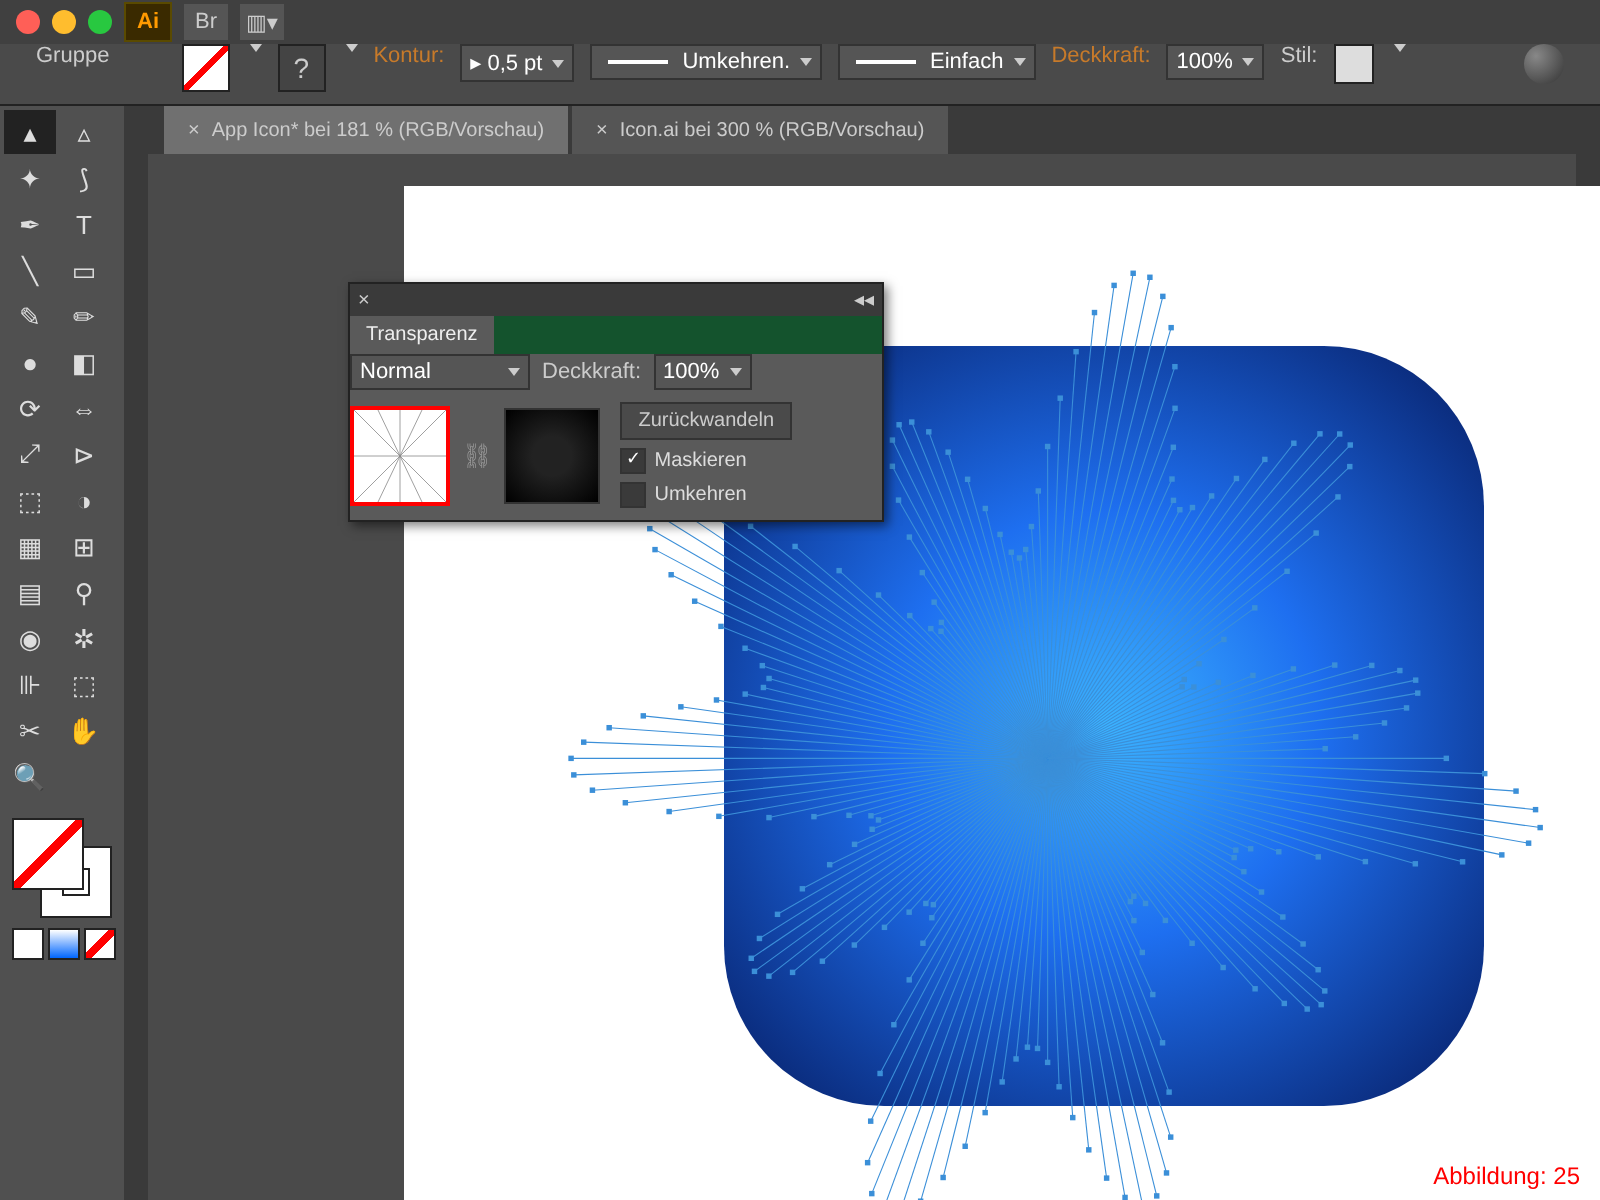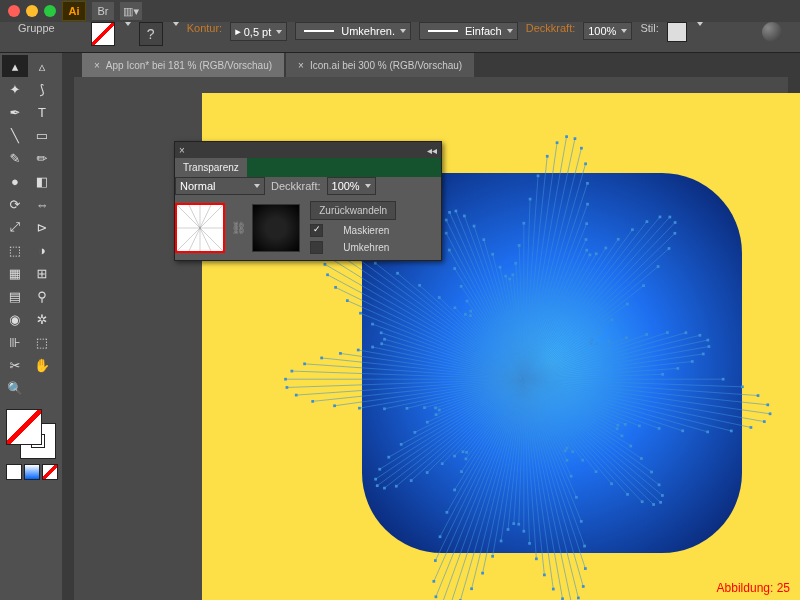--- a/index.html
+++ b/index.html
@@ -26,37 +26,37 @@
 .fill-stroke{width:50px;height:50px;position:relative;margin:4px}
 .fs-fill{position:absolute;top:0;left:0;width:34px;height:34px;background:#fff;border:1px solid #222}
 .fs-fill::after{content:'';position:absolute;top:0;left:0;width:100%;height:100%;background:linear-gradient(to bottom right,transparent 45%,red 45%,red 55%,transparent 55%)}
 .fs-stroke{position:absolute;bottom:0;right:0;width:34px;height:34px;background:#fff;border:1px solid #222;box-shadow:inset 0 0 0 10px #fff,inset 0 0 0 11px #222}
 .mini-sw{width:14px;height:14px;border:1px solid #222}
 .canvas-area{flex:1;position:relative;background:#4a4a4a}
 .tabs{display:flex;height:24px;background:#3a3a3a;padding-left:20px;gap:2px}
 .tab{padding:4px 12px;background:#555;color:#ccc;display:flex;align-items:center;gap:6px;font-size:10px}
 .tab.active{background:#707070}
 .tab-x{font-size:10px;cursor:pointer}
-.canvas{position:absolute;top:40px;left:140px;right:0;bottom:0;background:#fde047;overflow:hidden}
+.canvas{position:absolute;top:40px;left:140px;right:0;bottom:0;background:#ffffff;overflow:hidden}
 .art{position:absolute;top:-40px;left:50px;right:-50px;bottom:-50px}
 .rounded-sq{position:absolute;top:120px;left:110px;width:380px;height:380px;border-radius:80px;background:radial-gradient(circle at center,#3cb4ff 0%,#1e6ff0 40%,#0a2a7a 90%)}
 .rays{position:absolute;top:0;left:0;width:100%;height:100%}
 .fig-label{position:absolute;bottom:6px;right:10px;color:red;font-size:12px}
 .panel{position:absolute;top:88px;left:112px;width:266px;background:#5a5a5a;border:1px solid #222;box-shadow:2px 2px 5px rgba(0,0,0,.5);z-index:10}
 .panel-hdr{height:16px;background:#3a3a3a;display:flex;align-items:center;padding:0 4px;justify-content:space-between}
 .panel-x{font-size:10px;cursor:pointer}
 .panel-tab{padding:4px 8px;background:#5a5a5a;display:inline-block;font-size:10px;color:#eee}
 .panel-body{padding:0;background:#5a5a5a}
 .prow{display:flex;align-items:center;gap:6px;margin-bottom:6px}
 .thumb{width:46px;height:46px;border:1px solid #333;background:#fff}
 .thumb.sel{border:2px solid red}
 .thumb.dark{background:radial-gradient(circle,#222 30%,#000 100%)}
 .link-ic{color:#999;font-size:12px}
 .pbtn{background:#4a4a4a;border:1px solid #333;padding:3px 8px;color:#ccc;font-size:10px;cursor:pointer}
-.pcheck{display:flex;align-items:center;gap:20px;font-size:10px;color:#ddd}
+.pcheck{display:flex;align-items:center;gap:4px;font-size:10px;color:#ddd}
 .cb{width:11px;height:11px;border:1px solid #333;background:#3a3a3a;display:inline-block}
 .cb.on::after{content:'✓';color:#fff;font-size:9px;display:block;line-height:9px;text-align:center}
 .right-strip{position:absolute;top:24px;right:0;width:12px;height:100%;background:#3a3a3a}
 .left-strip{position:absolute;top:24px;left:0;width:12px;height:100%;background:#3a3a3a}
 </style>
 </head>
 <body>
 
 <div class="titlebar">
   <div class="traffic tr-r"></div>

